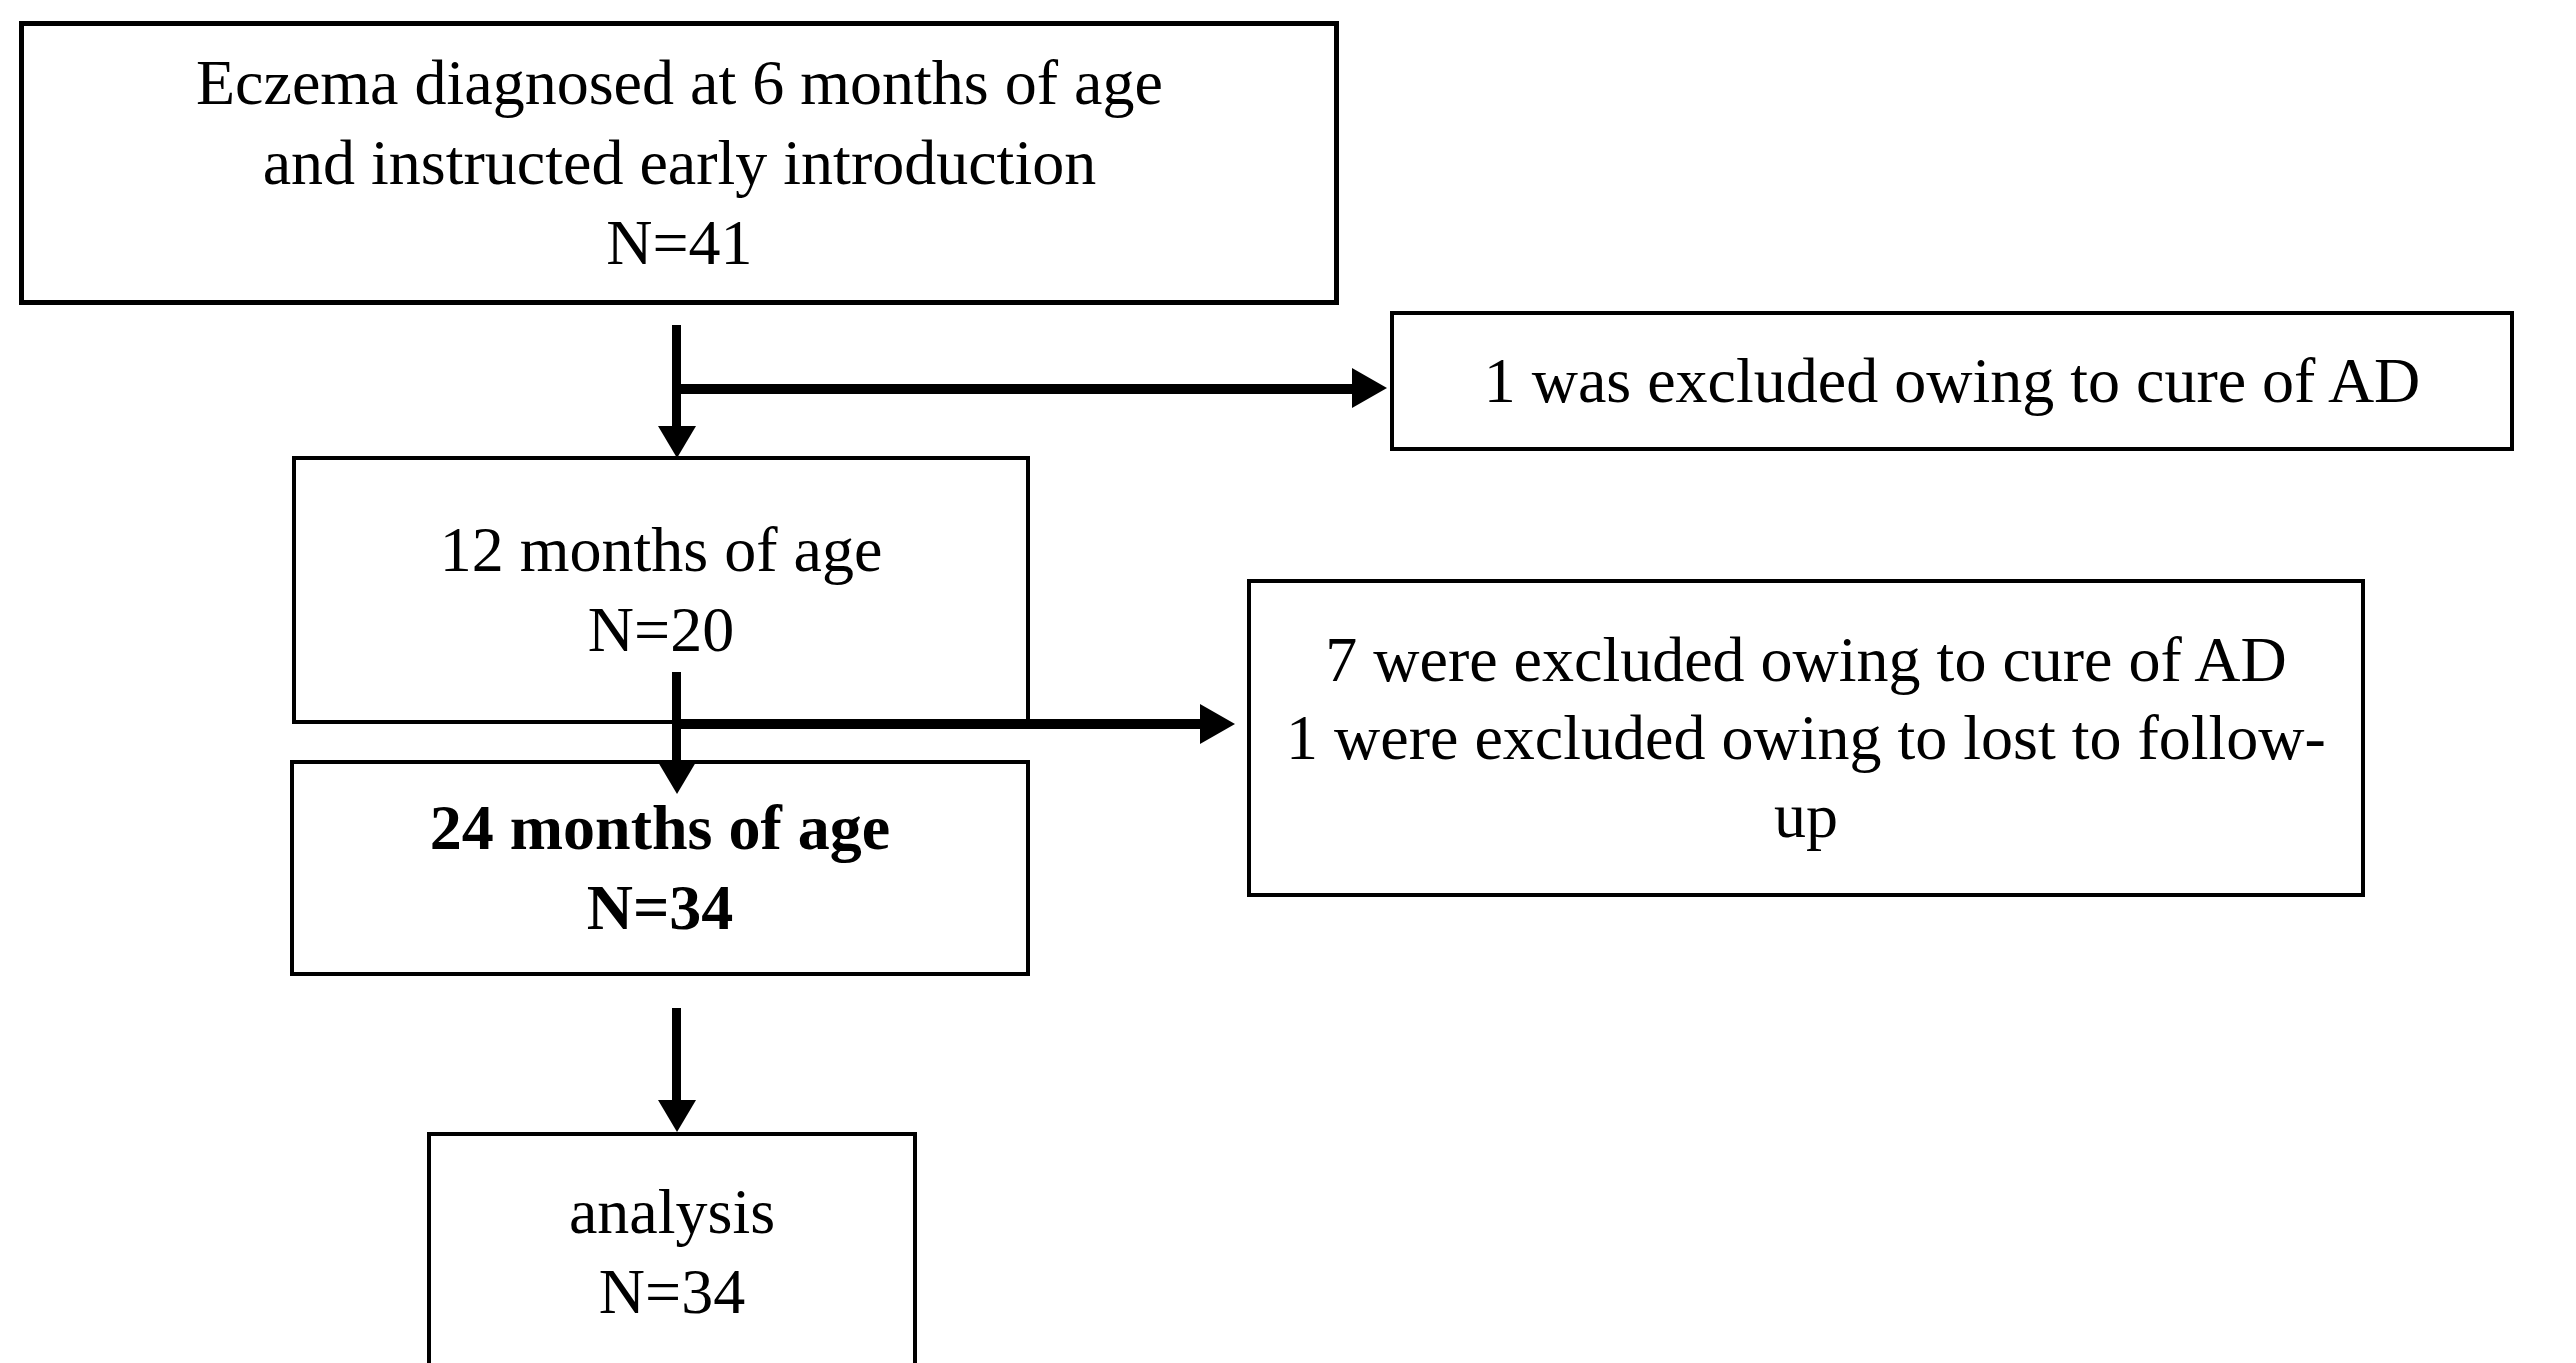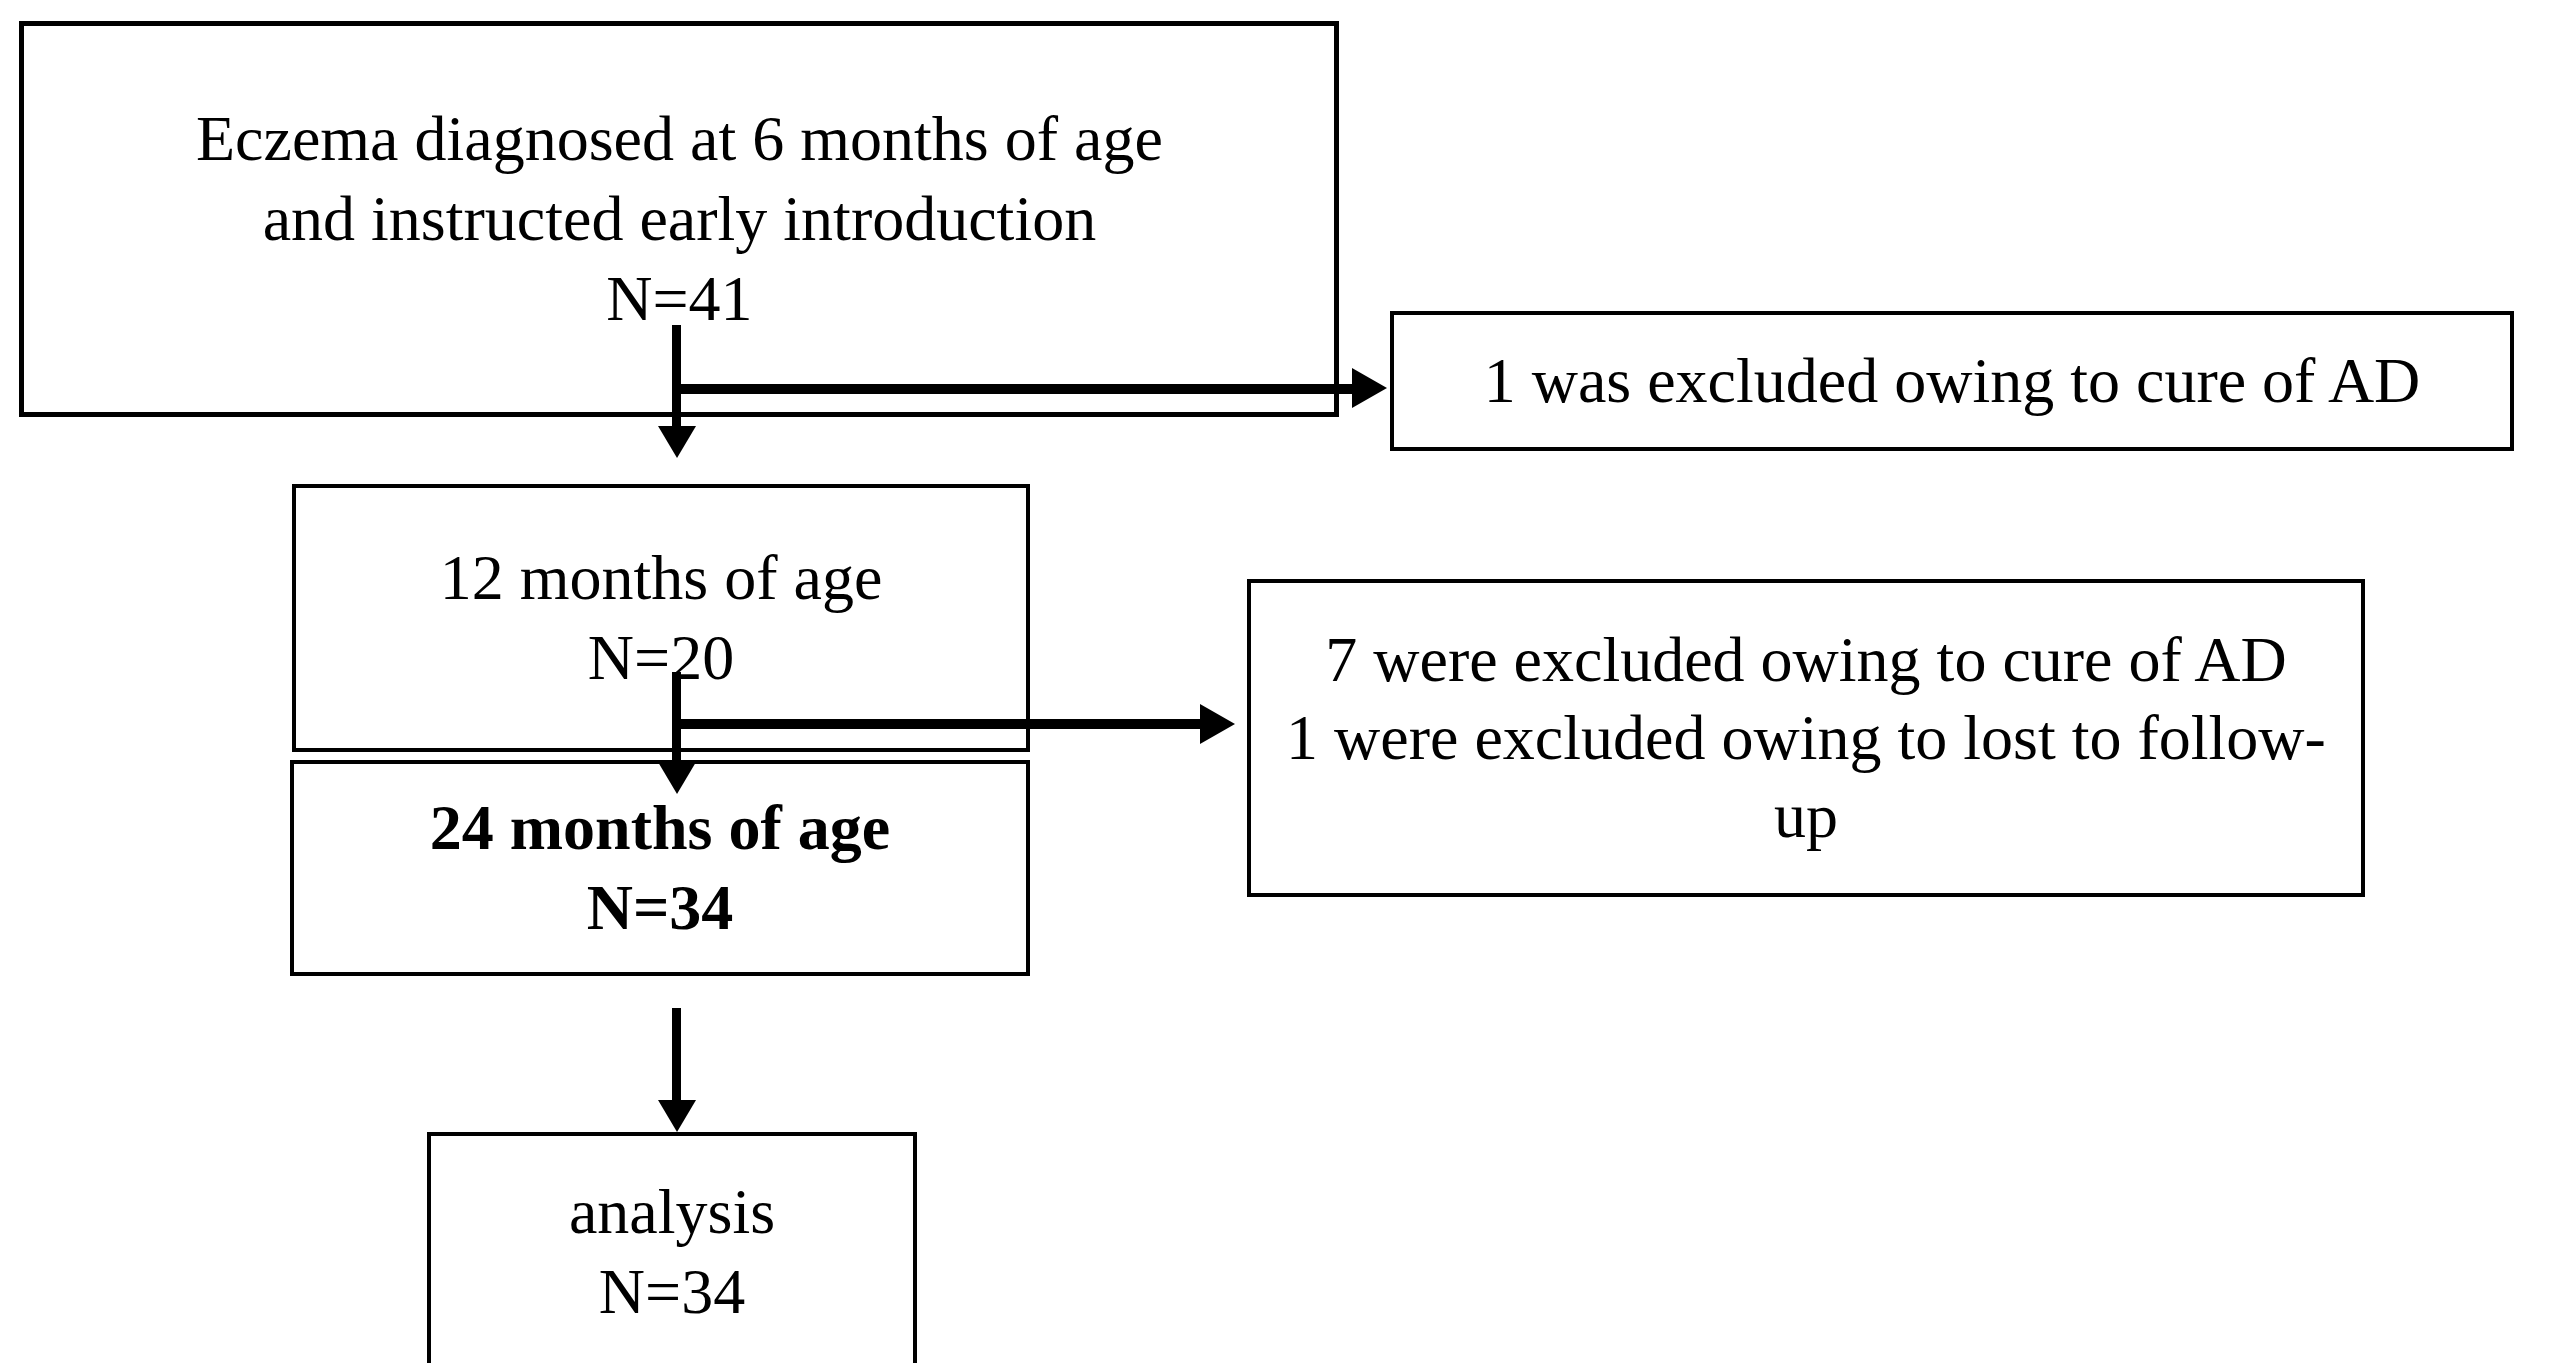--- a/index.html
+++ b/index.html
@@ -22,22 +22,22 @@
     flex-direction: column;
     justify-content: center;
     align-items: center;
     text-align: center;
     font-size: 64px;
     line-height: 80px;
   }
   .line { white-space: nowrap; }
 
   
-  .box-enrollment { left: 19.4px;   top: 21px;   width: 1320px; height: 396px; border-width: 5px; }
-  .box-age12      { left: 292px;  top: 456px;  width: 738px;  height: 268px; margin-top: 28px; }
+  .box-enrollment { left: 19.4px;   top: 21px;   width: 1320px; height: 284px; border-width: 5px; }
+  .box-age12      { left: 292px;  top: 456px;  width: 738px;  height: 268px; }
   .box-age24      { left: 290px;  top: 760px;  width: 740px;  height: 216px; font-weight: bold; }
   .box-analysis   { left: 427px;  top: 1132px; width: 490px;  height: 240px; }
   .box-excluded1  { left: 1390px; top: 311px;  width: 1124px; height: 140px; }
   .box-excluded2  { left: 1247px; top: 579px;  width: 1118px; height: 318px; line-height: 78px; }
 
   
   .shaft { position: absolute; background: var(--ink); }
   .a1v { left: 672px; top: 325px;  width: 9.3px;  height: 101px; }
   .a1h { left: 672px; top: 384px;  width: 680px; height: 10px;  }
   .a2v { left: 672px; top: 672px;  width: 9.3px;  height: 91px; }

